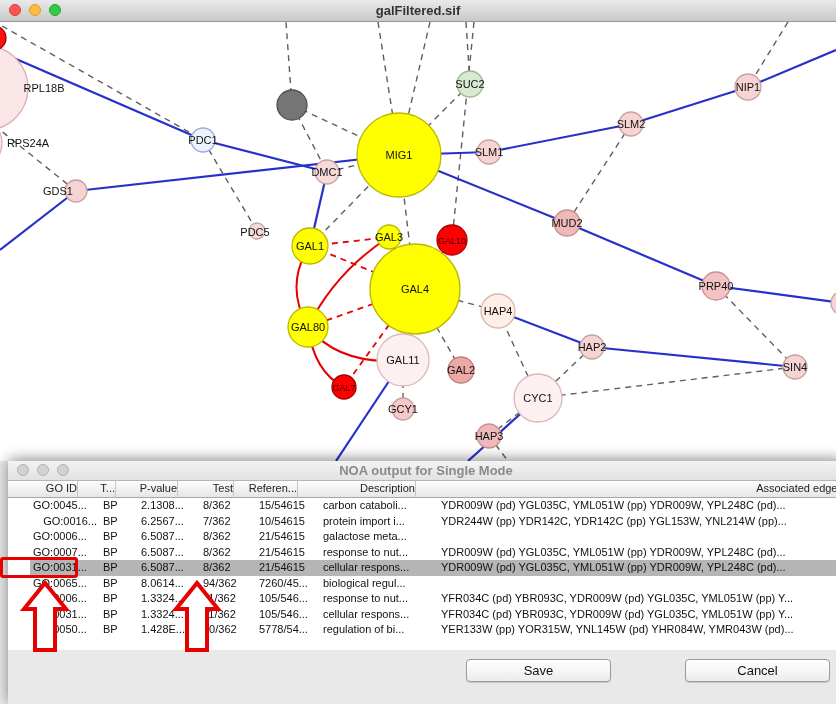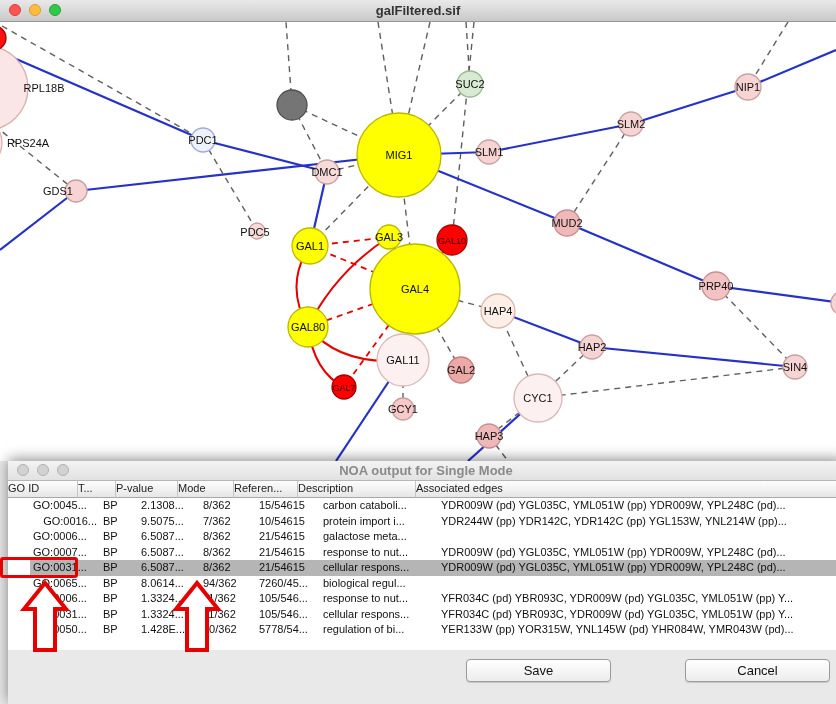--- a/index.html
+++ b/index.html
@@ -31,21 +31,21 @@
   
   .win-noa{
     position:absolute;left:8px;top:461px;width:836px;height:243px;
     background:#e9e9e9;border-radius:5px 5px 0 0;
     box-shadow:0 -2px 14px rgba(0,0,0,0.45);
   }
   .noa-table{position:absolute;left:0;top:20px;width:836px;height:169px;background:#fff;overflow:hidden;}
   .thead{display:flex;height:17px;}
   .th{
     box-sizing:border-box;flex:0 0 auto;height:17px;line-height:15px;
-    font-size:11px;text-align:left;color:#222;
+    font-size:11px;text-align:right;color:#222;
     background:linear-gradient(#fdfdfd,#e6e6e6);
     border-right:1px solid #c6c6c6;border-bottom:1px solid #a8a8a8;
     overflow:hidden;white-space:nowrap;
   }
   .tr{display:flex;height:15.5px;line-height:15.5px;margin-left:22px;}
   .tr.sel{background:#b5b5b5;}
   .td{
     box-sizing:border-box;flex:0 0 auto;padding:0 3px;font-size:11px;color:#111;
     white-space:nowrap;overflow:hidden;
   }
@@ -199,39 +199,39 @@
       <span class="light gray"></span>
       <span class="light gray"></span>
     </div>
     <span class="title">NOA output for Single Mode</span>
   </div>
   <div class="noa-table">
     <div class="thead">
         <div class="th" style="width: 70px;">GO ID</div>
         <div class="th" style="width: 38px;">T...</div>
         <div class="th" style="width: 62px;">P-value</div>
-        <div class="th" style="width: 56px;">Mode</div>
+        <div class="th" style="width: 56px;">Test</div>
         <div class="th" style="width: 64px;">Referen...</div>
         <div class="th" style="width: 118px;">Description</div>
         <div class="th" style="width: 428px;">Associated edges</div>
       </div>
     <div class="tbody">
         <div class="tr">
           <div class="td" style="width: 70px;">GO:0045...</div>
           <div class="td" style="width: 38px;">BP</div>
           <div class="td" style="width: 62px;">2.1308...</div>
           <div class="td" style="width: 56px;">8/362</div>
           <div class="td" style="width: 64px;">15/54615</div>
           <div class="td" style="width: 118px;">carbon cataboli...</div>
           <div class="td" style="width: 428px;">YDR009W (pd) YGL035C, YML051W (pp) YDR009W, YPL248C (pd)...</div>
         </div>
         <div class="tr">
           <div class="td" style="width: 70px; text-align: right;">GO:0016...</div>
           <div class="td" style="width: 38px;">BP</div>
-          <div class="td" style="width: 62px;">9.5075...</div>
+          <div class="td" style="width: 62px;">6.2567...</div>
           <div class="td" style="width: 56px;">7/362</div>
           <div class="td" style="width: 64px;">10/54615</div>
           <div class="td" style="width: 118px;">protein import i...</div>
           <div class="td" style="width: 428px;">YDR244W (pp) YDR142C, YDR142C (pp) YGL153W, YNL214W (pp)...</div>
         </div>
         <div class="tr">
           <div class="td" style="width: 70px;">GO:0006...</div>
           <div class="td" style="width: 38px;">BP</div>
           <div class="td" style="width: 62px;">6.5087...</div>
           <div class="td" style="width: 56px;">8/362</div>

